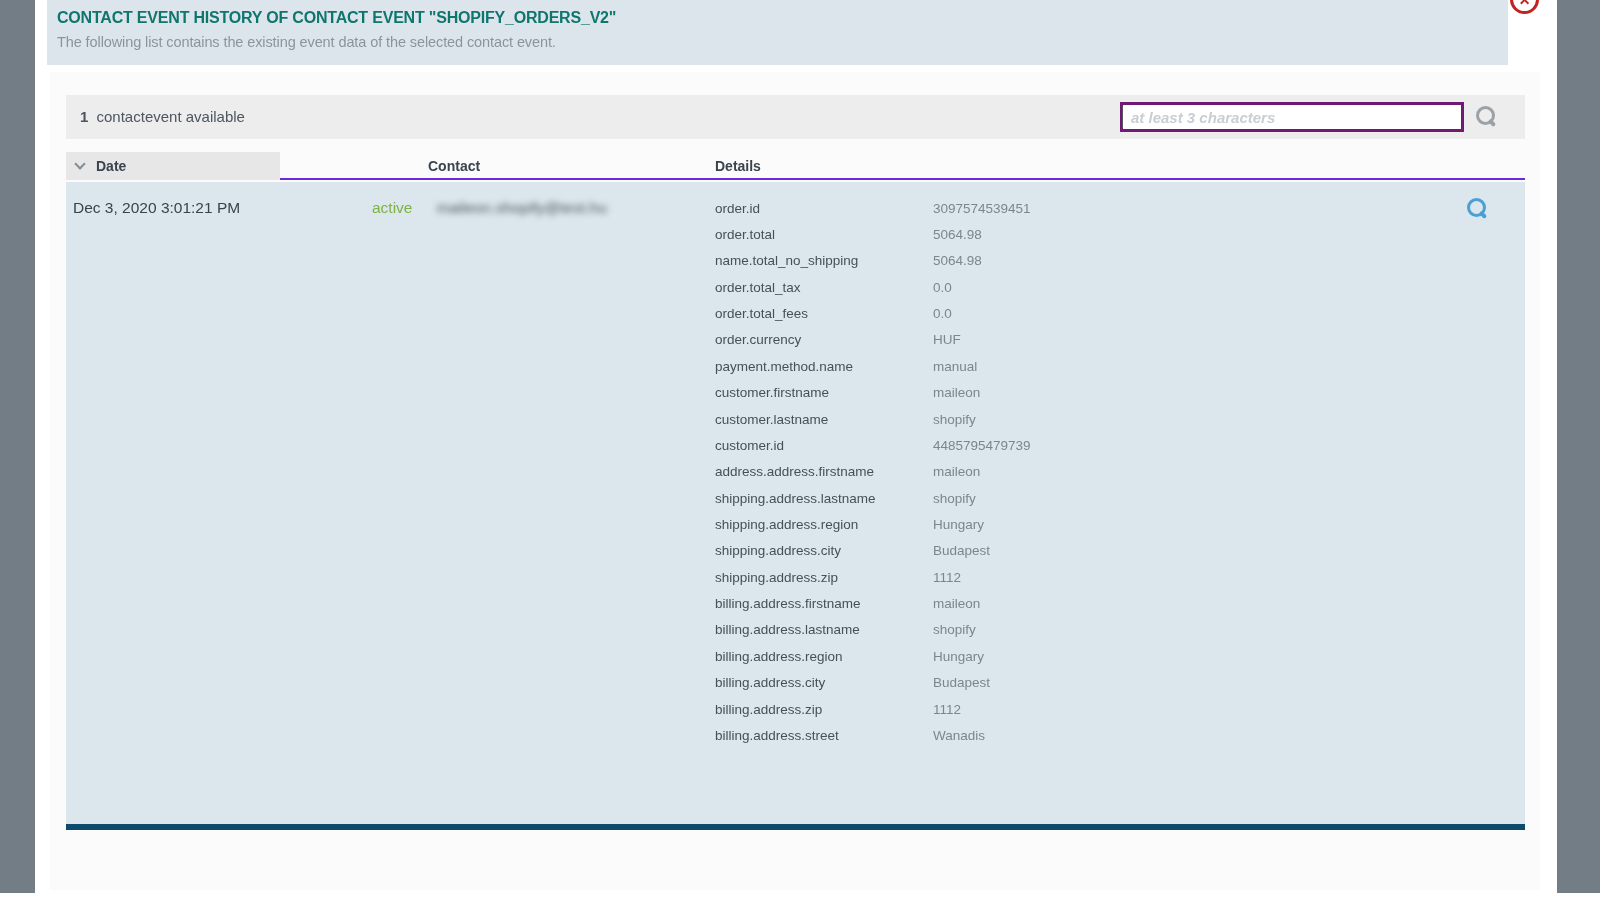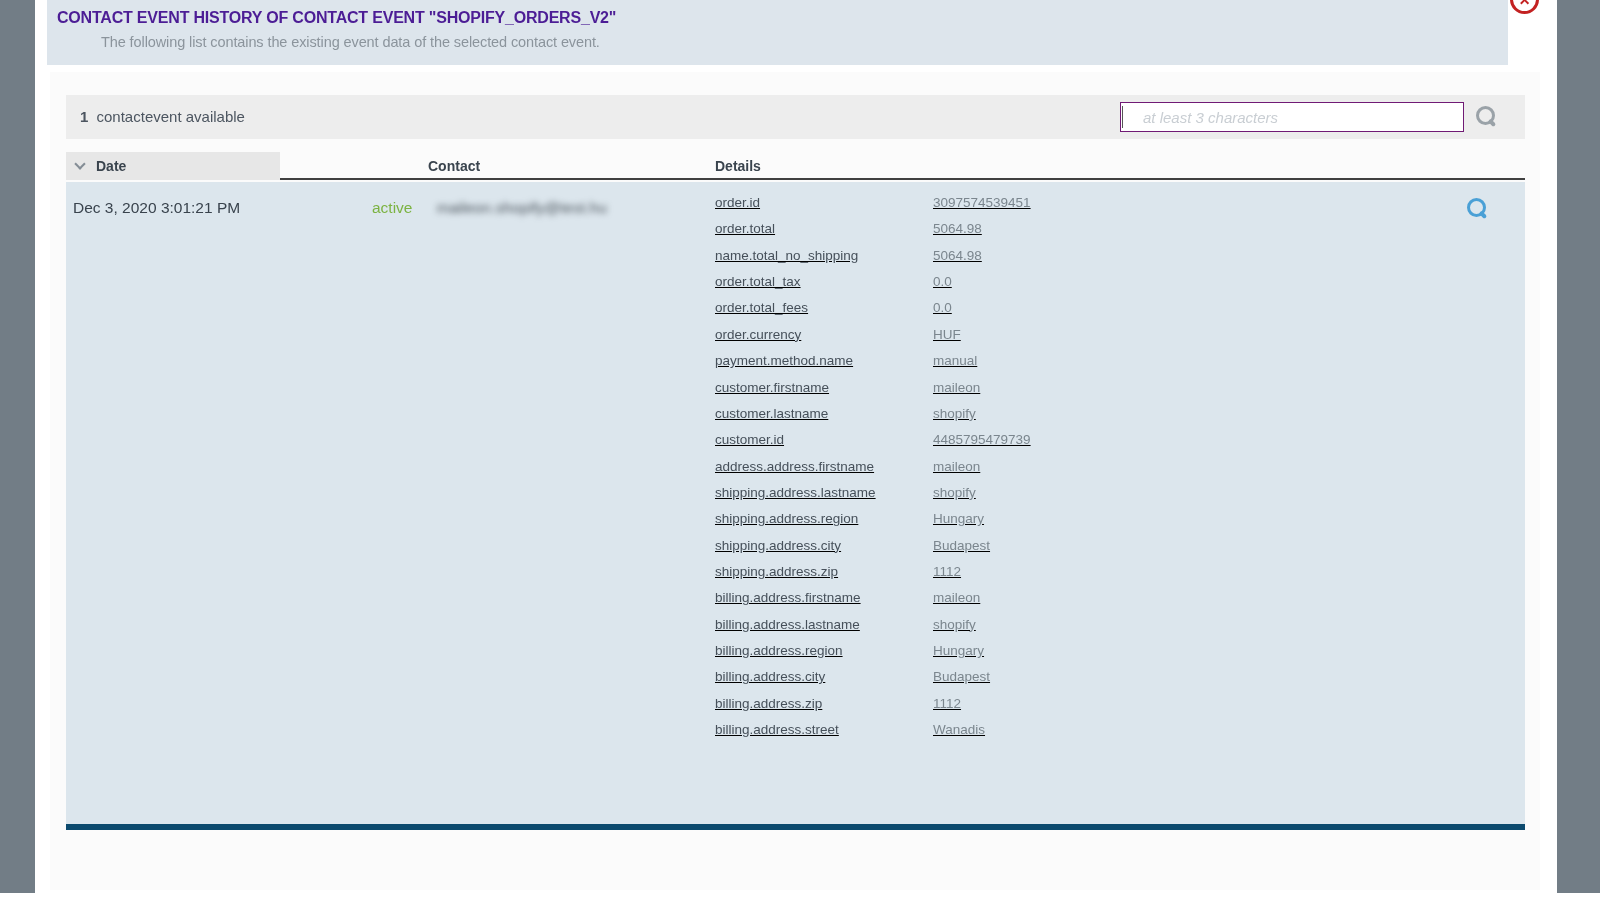--- a/index.html
+++ b/index.html
@@ -7,73 +7,73 @@
               font-family:"Liberation Sans","DejaVu Sans",sans-serif; }
 
   .backdrop { position:absolute; top:0; height:893px; background:var(--backdrop-gray,#727d86); }
   .backdrop.left  { left:0;      width:35px; }
   .backdrop.right { left:1557px; width:43px; }
 
   .dialog { position:absolute; left:35px; top:0; width:1522px; height:893px; background:#ffffff; }
 
   .dialog-header { position:absolute; left:12px; top:0; width:1461px; height:65px;
                    background:#dde5ec; padding:9px 0 0 10px; }
-  .dialog-title { font-size:16px; font-weight:bold; color:#4c1d95; letter-spacing:-0.2px; }
-  .dialog-subtitle { font-size:14.5px; color:#8b949c; margin-top:7px; letter-spacing:-0.1px;margin-left:44px; }
+  .dialog-title { font-size:16px; font-weight:bold; color:#0f766e; letter-spacing:-0.2px; }
+  .dialog-subtitle { font-size:14.5px; color:#8b949c; margin-top:7px; letter-spacing:-0.1px; }
 
   .close-btn { position:absolute; left:1475px; top:-15px; width:29px; height:29px;
                border-radius:50%; background:#ffffff; border:3px solid var(--accent-red,#c32222);
                color:var(--accent-red,#c32222); font-size:14px; font-weight:bold; line-height:22px;
                text-align:center; cursor:pointer; z-index:5; }
 
   .content { position:absolute; left:15px; top:72px; width:1490px; height:818px; background:#fbfbfb; }
 
   
   .toolbar { position:absolute; left:16px; top:23px; width:1459px; height:44px; background:#ededed; }
   .result-count { position:absolute; left:14px; top:0; line-height:44px; font-size:15px; color:#4c5560; }
   .result-count b { font-weight:bold; margin-right:4px; }
   .search-input { position:absolute; left:1054px; top:7px; width:344px; height:30px;
-                  border:1px solid #701a75; background:#ffffff; padding:0 22px; font-size:15px;
-                  font-family:"Liberation Sans","DejaVu Sans",sans-serif; color:#444; outline:none; }
+                  border:3px solid #701a75; background:#ffffff; padding:0 8px; font-size:15px;
+                  font-family:"Liberation Sans","DejaVu Sans",sans-serif; color:#444; outline:none;font-weight:bold; }
   .search-input::placeholder { font-style:italic; color:#c9ced3; }
   .caret { position:absolute; left:1056px; top:11px; width:1px; height:22px; background:#555; }
 
   
   .mag { position:absolute; width:22px; height:22px; display:inline-block; }
   .mag::before { content:""; position:absolute; left:0; top:0; width:13px; height:13px;
                  border:3px solid #9aa2a8; border-radius:50%; }
   .mag::after  { content:""; position:absolute; left:14px; top:13px; width:3.5px; height:8px;
                  background:#9aa2a8; transform:rotate(-45deg); border-radius:2px; }
   .mag.blue::before { border-color:var(--accent-blue,#4aa0d6); }
   .mag.blue::after  { background:var(--accent-blue,#4aa0d6); }
   .toolbar-mag { left:1410px; top:11px; }
 
   
   .thead { position:absolute; left:16px; top:80px; width:1459px; height:28px;
-           border-bottom:2px solid #404040; }
+           border-bottom:2px solid #6d28d9; }
   .th { font-size:14px; font-weight:bold; color:#3a444e; }
   .date-th { position:absolute; left:0; top:0; width:214px; height:28px; background:#e7e7e7;
              display:flex; align-items:center; padding-left:10px; cursor:pointer; }
   .chevron { width:8px; height:8px; border-left:2px solid #848d95; border-bottom:2px solid #848d95;
              transform:rotate(-45deg); display:inline-block; margin:-4px 12px 0 0; }
   .contact-th { position:absolute; left:362px; top:0; line-height:28px; cursor:pointer; }
   .details-th { position:absolute; left:649px; top:0; line-height:28px; cursor:pointer; }
 
   
   .row { position:absolute; left:16px; top:110px; width:1459px; height:648px;
          background:#dce6ed; border-bottom:6px solid #0c4a6e; }
   .cell-date { position:absolute; left:7px; top:17px; font-size:15.5px; color:#39434d; }
   .cell-contact { position:absolute; left:306px; top:17px; font-size:15.5px; }
   .status-active { color:var(--accent-green,#7cb342); }
   .contact-email { color:#49525a; margin-left:20px; }
   .blur-sm { filter:blur(3px); user-select:none; }
   .blur-lg { filter:blur(4.5px); user-select:none; color:#8a97a2 !important; }
 
   .details { position:absolute; left:649px; top:13px; width:760px; }
-  .detail-row { display:flex; height:26.36px; align-items:flex-start;text-decoration:underline; }
+  .detail-row { display:flex; height:26.36px; align-items:center; }
   .detail-key { width:218px; font-size:13.5px; color:#46505a; }
   .detail-value { font-size:13.5px; color:#7b868e; }
 
   .row-mag { left:1401px; top:16px; }
 </style>
 </head>
 <body>
 
 <div class="backdrop left"></div>
 <div class="backdrop right"></div>

